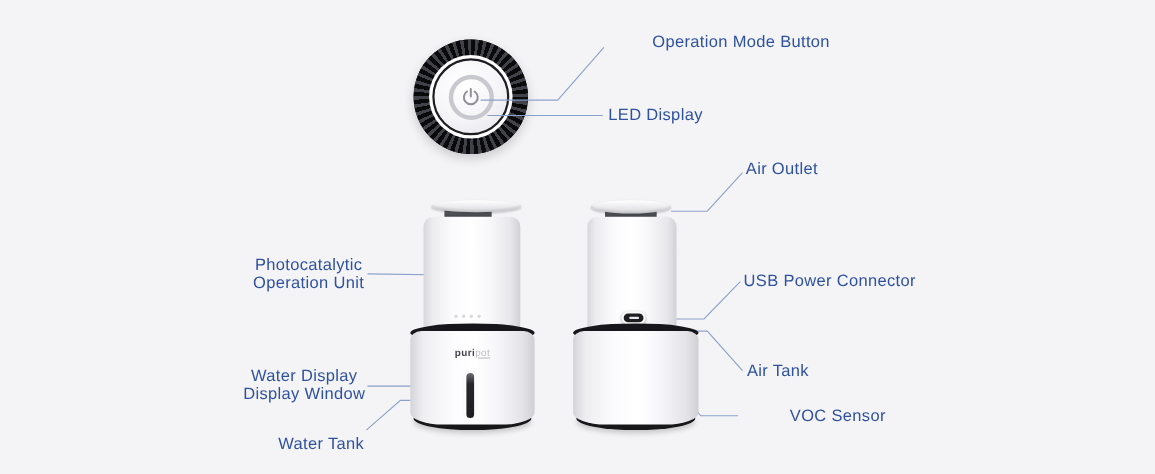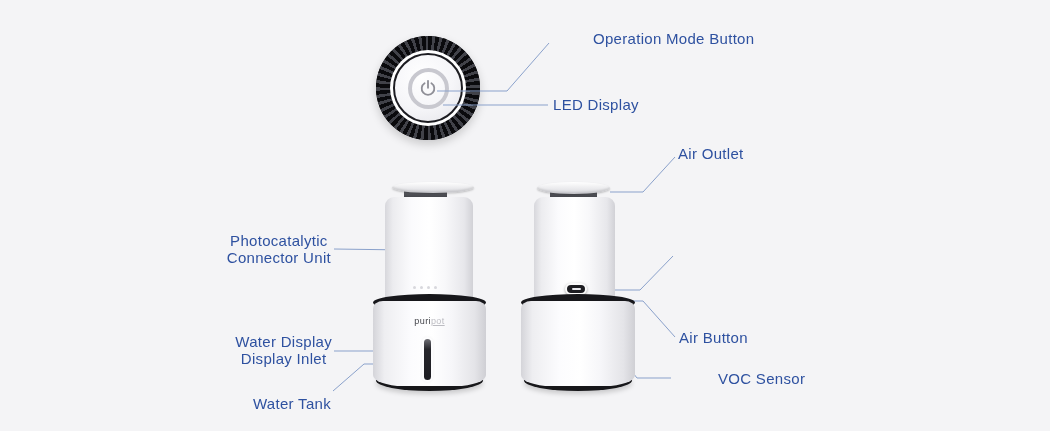--- a/index.html
+++ b/index.html
@@ -42,21 +42,21 @@
   .body-dots{position:absolute;display:flex;gap:4px;z-index:3;}
   .body-dots i{width:3px;height:3px;border-radius:50%;background:#d8d8dd;}
   .tank-gap{position:absolute;left:0;top:112px;height:17px;border-radius:50%;background:#17171b;z-index:4;}
   .base{position:absolute;top:188px;height:21px;border-radius:50%;background:#17171a;z-index:5;
     box-shadow:0 3px 5px rgba(0,0,0,.18);}
   .tank{position:absolute;left:0;top:119px;height:85px;z-index:6;
     border-radius:10px 10px 30px 30px/8px 8px 11px 11px;
     background:linear-gradient(90deg,#d4d4d9 0%,#eeeef1 10%,#fcfcfe 34%,#ffffff 52%,#f6f6f9 70%,#e4e4e8 90%,#cfcfd4 100%);}
   .logo{position:absolute;left:0;top:15px;width:100%;text-align:center;
     font-size:9px;letter-spacing:.4px;z-index:7;}
-  .logo b{color:#45464c;font-weight:normal;}
+  .logo b{color:#45464c;font-weight:bold;}
   .logo span{color:#bcbcc2;text-decoration:underline;}
   .window{position:absolute;left:51px;top:157px;width:7px;height:41px;border-radius:4px;z-index:8;
     background:linear-gradient(#6e6e74 0%,#26262b 25%,#1d1d22 100%);
     box-shadow:0 0 0 2px #fdfdfe,0 0 4px rgba(0,0,0,.18);}
   .usb{position:absolute;left:44px;top:101px;width:18px;height:8px;z-index:3;
     border:2px solid #fafafa;border-radius:6px;background:#1d1d22;
     box-shadow:0 1px 3px rgba(0,0,0,.35);}
   .usb i{position:absolute;left:50%;top:50%;width:9px;height:2.5px;margin:-1.25px 0 0 -4.5px;
     border-radius:1px;background:#e8e8ec;display:block;}
 </style>
@@ -116,23 +116,24 @@
     <polyline points="573,297 637,378 671,378"></polyline>
     <polyline points="334,351 424,351"></polyline>
     <polyline points="333,391 364,364 407,364"></polyline>
   </svg>
 
   <div class="callout" style="left:553px;top:31px;margin-left:40px;">Operation Mode Button</div>
   <div class="callout" style="left:553px;top:97px;">LED Display</div>
   <div class="callout" style="left:678px;top:146px;text-align:center;">Air Outlet</div>
   <div class="callout right" style="right:719px;top:233px;">
     <div>Photocatalytic</div>
-    <div>Connector Unit</div>
+    <div>Operation Unit</div>
   </div>
-  <div class="callout" style="left:679px;top:330px;">Air Button</div>
+  <div class="callout" style="left:676px;top:248px;">USB Power Connector</div>
+  <div class="callout" style="left:679px;top:330px;">Air Tank</div>
   <div class="callout" style="left:718px;top:371px;">VOC Sensor</div>
   <div class="callout right" style="right:718px;top:334px;">
     <div>Water Display</div>
-    <div>Display Inlet</div>
+    <div>Display Window</div>
   </div>
   <div class="callout" style="right:719px;top:396px;">Water Tank</div>
 
 </div>
 
 </body></html>

